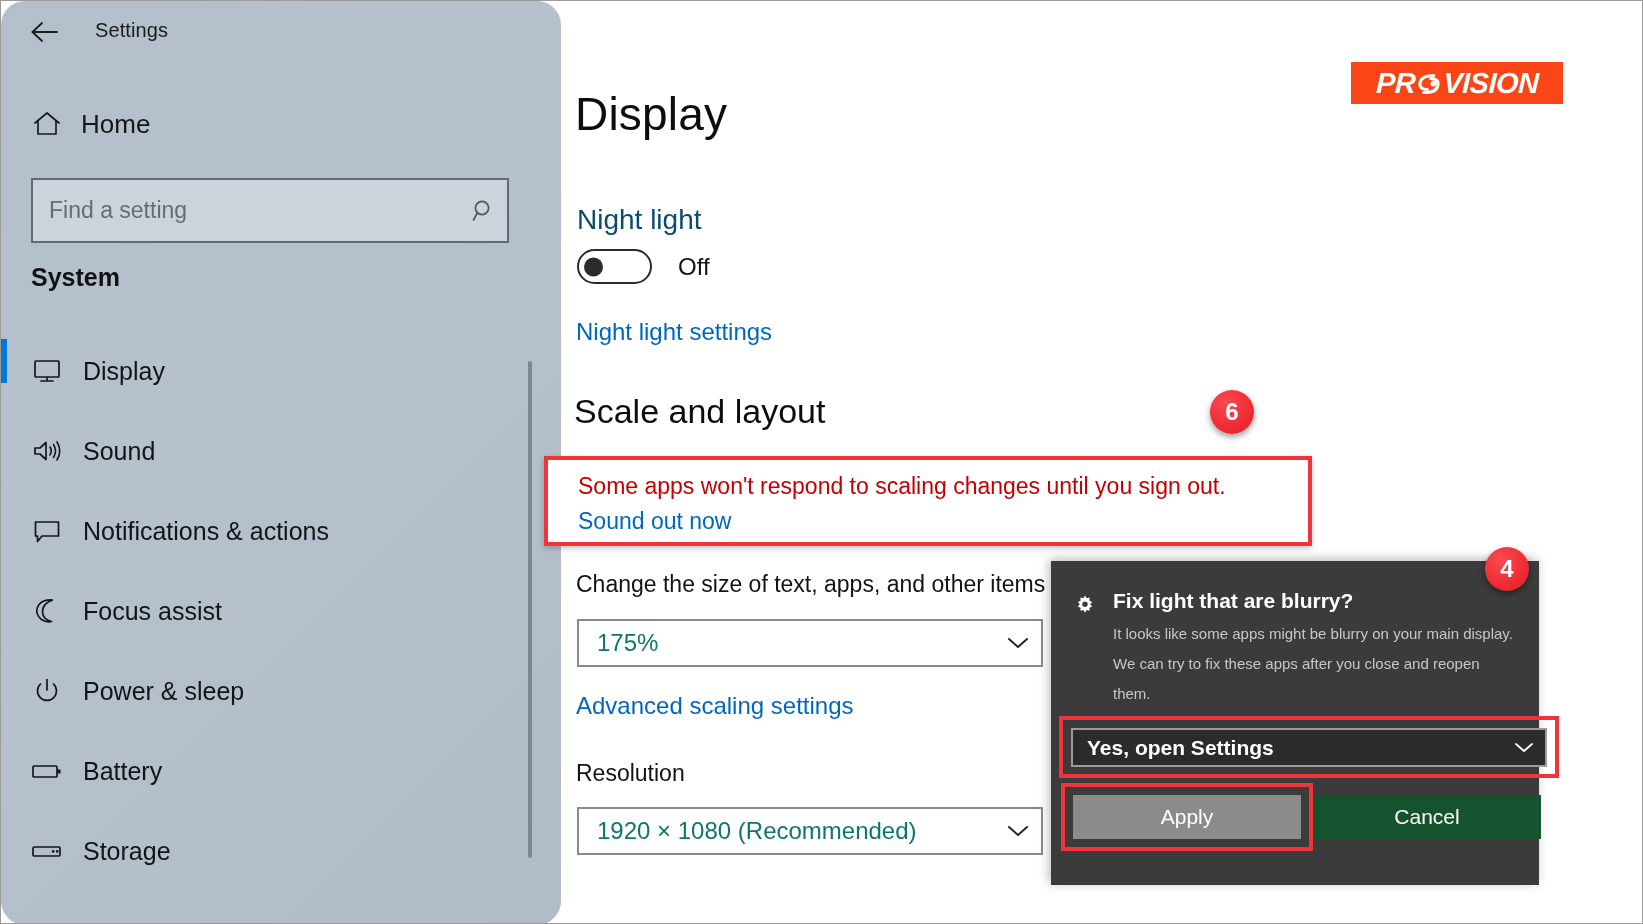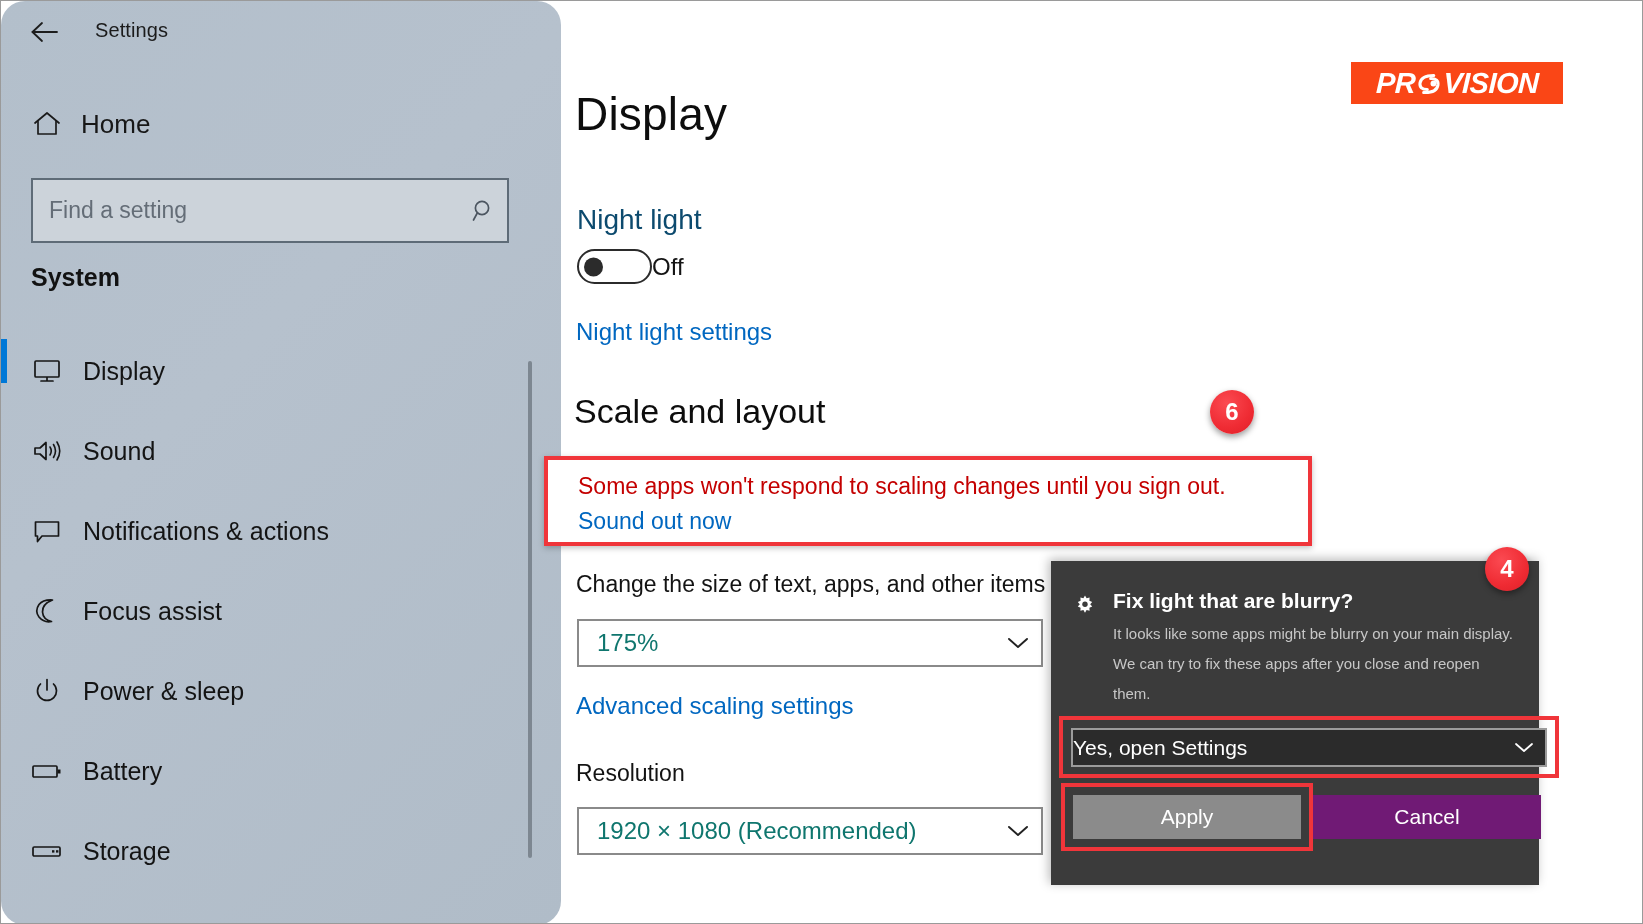--- a/index.html
+++ b/index.html
@@ -214,20 +214,21 @@
   }
   #nightlight-knob {
     position: absolute;
     left: 5px; top: 50%;
     transform: translateY(-50%);
     width: 19px; height: 19px;
     border-radius: 50%;
     background: #2b2b2b;
   }
   #nightlight-state {
+    margin-left: 26px;
     font-size: 24px;
     color: #141414;
   }
 
   #nightlight-settings-link {
     position: absolute;
     left: 14px; top: 317px;
     font-size: 24px;
     color: #0067c0;
     cursor: pointer;
@@ -357,41 +358,43 @@
     width: 476px; height: 39px;
     background: #2b2b2b;
     border: 2px solid #9b9b9b;
     display: flex; align-items: center;
     cursor: pointer;
   }
   #dialog-dropdown-value {
     flex: 1;
     font-size: 21px;
     color: #ffffff;
+    margin-left: 14px;
     white-space: nowrap;
+    font-weight: bold;
   }
   #dialog-dropdown-chevron {
     width: 42px;
     display: flex; align-items: center; justify-content: center;
   }
 
   .dialog-btn {
     position: absolute;
     top: 234px;
     height: 44px;
     background: #8f8f8f;
     border: none;
     display: flex; align-items: center; justify-content: center;
     font-family: "Liberation Sans", sans-serif;
     font-size: 21px;
     color: #ffffff;
     cursor: pointer;
   }
   #apply-btn { left: 22px; width: 228px; background: #8b8b8b; }
-  #cancel-btn { left: 262px; width: 228px; background: #701a75; }
+  #cancel-btn { left: 262px; width: 228px; background: #14532d; }
 
   #apply-btn-highlight {
     position: absolute;
     left: 10px; top: 222px;
     width: 252px; height: 68px;
     border: 4px solid #f0353a;
     pointer-events: none;
   }
 
   

